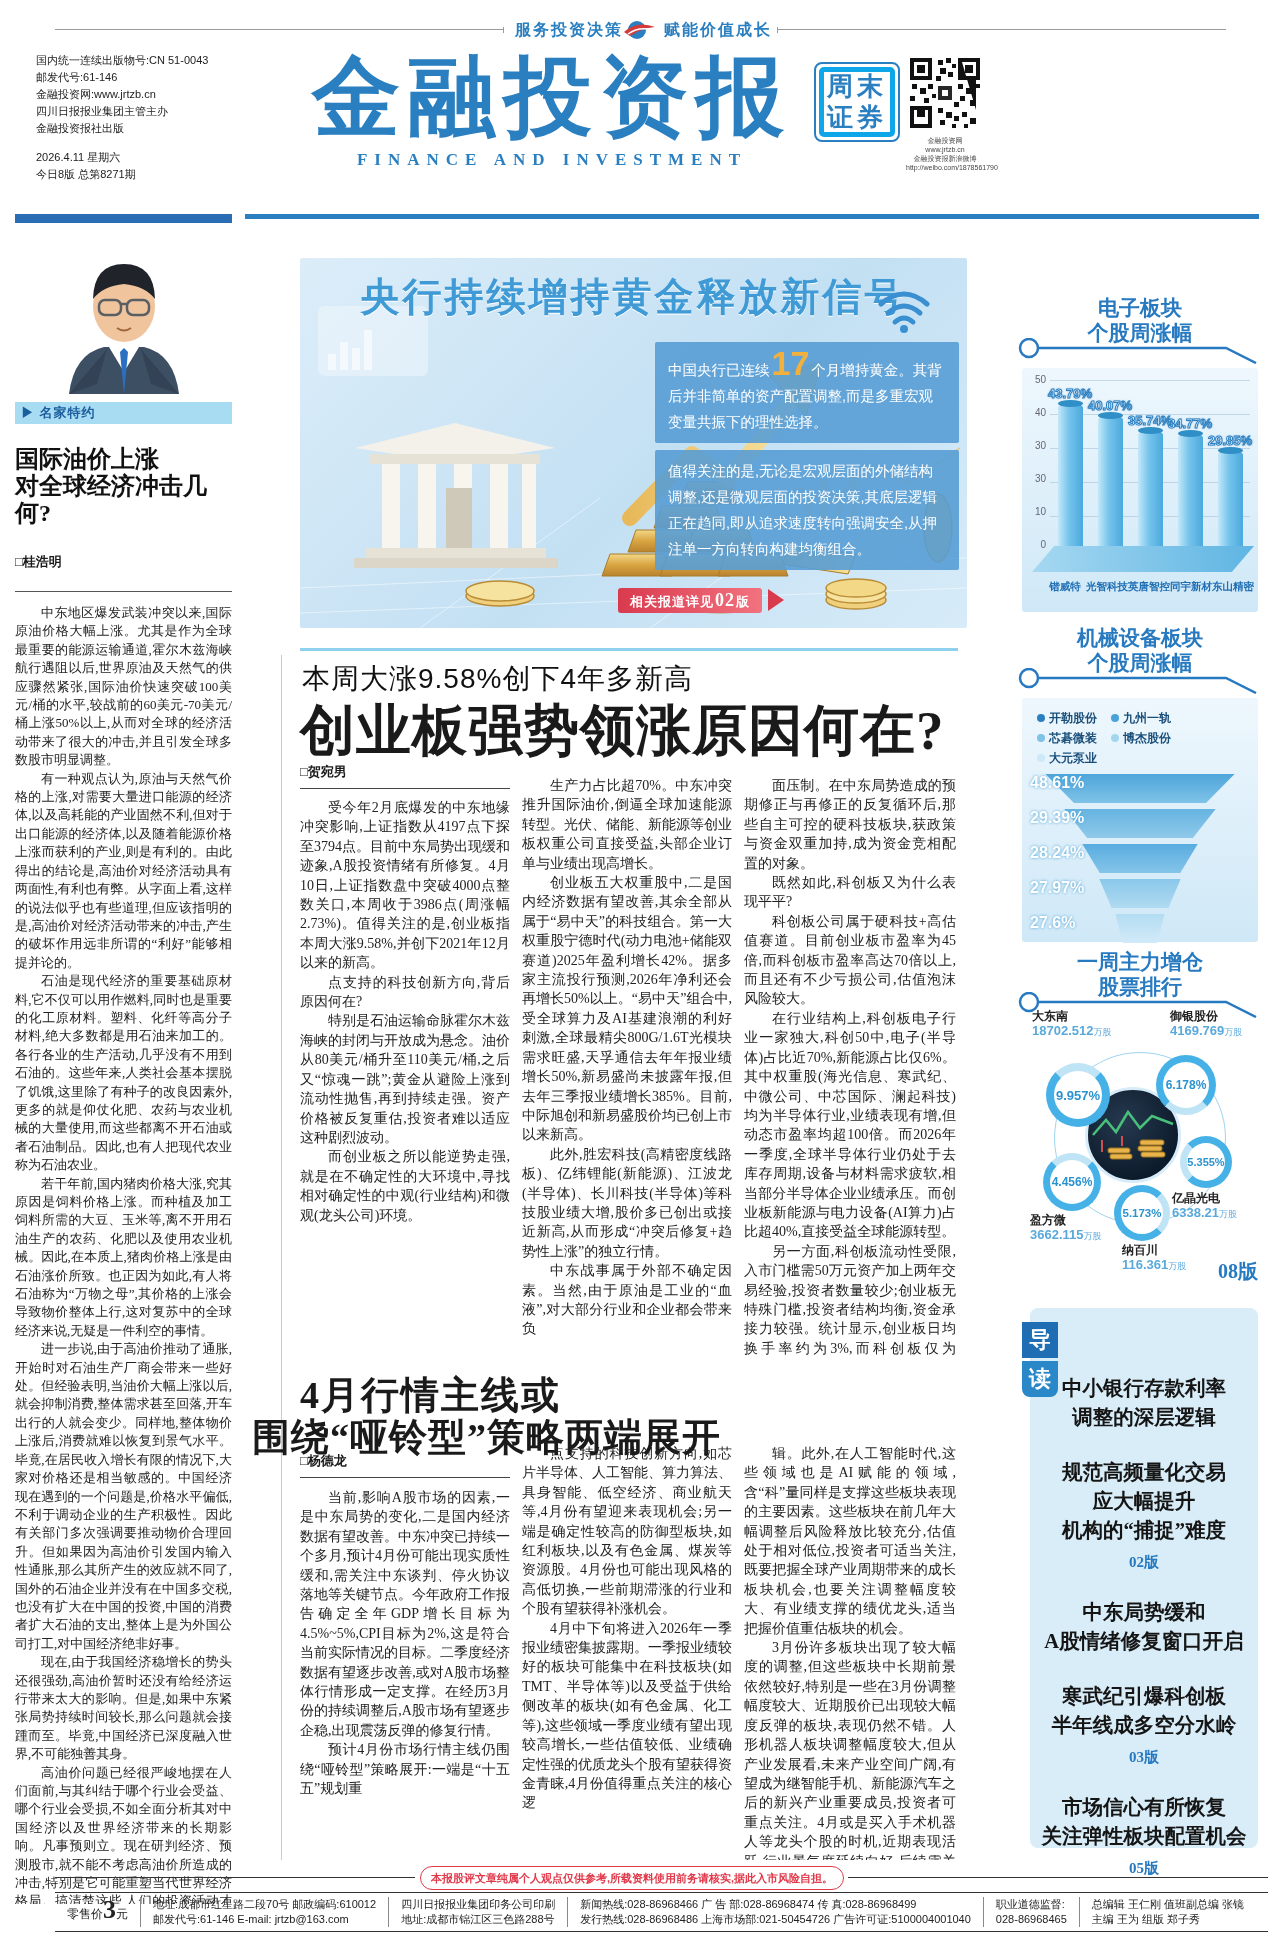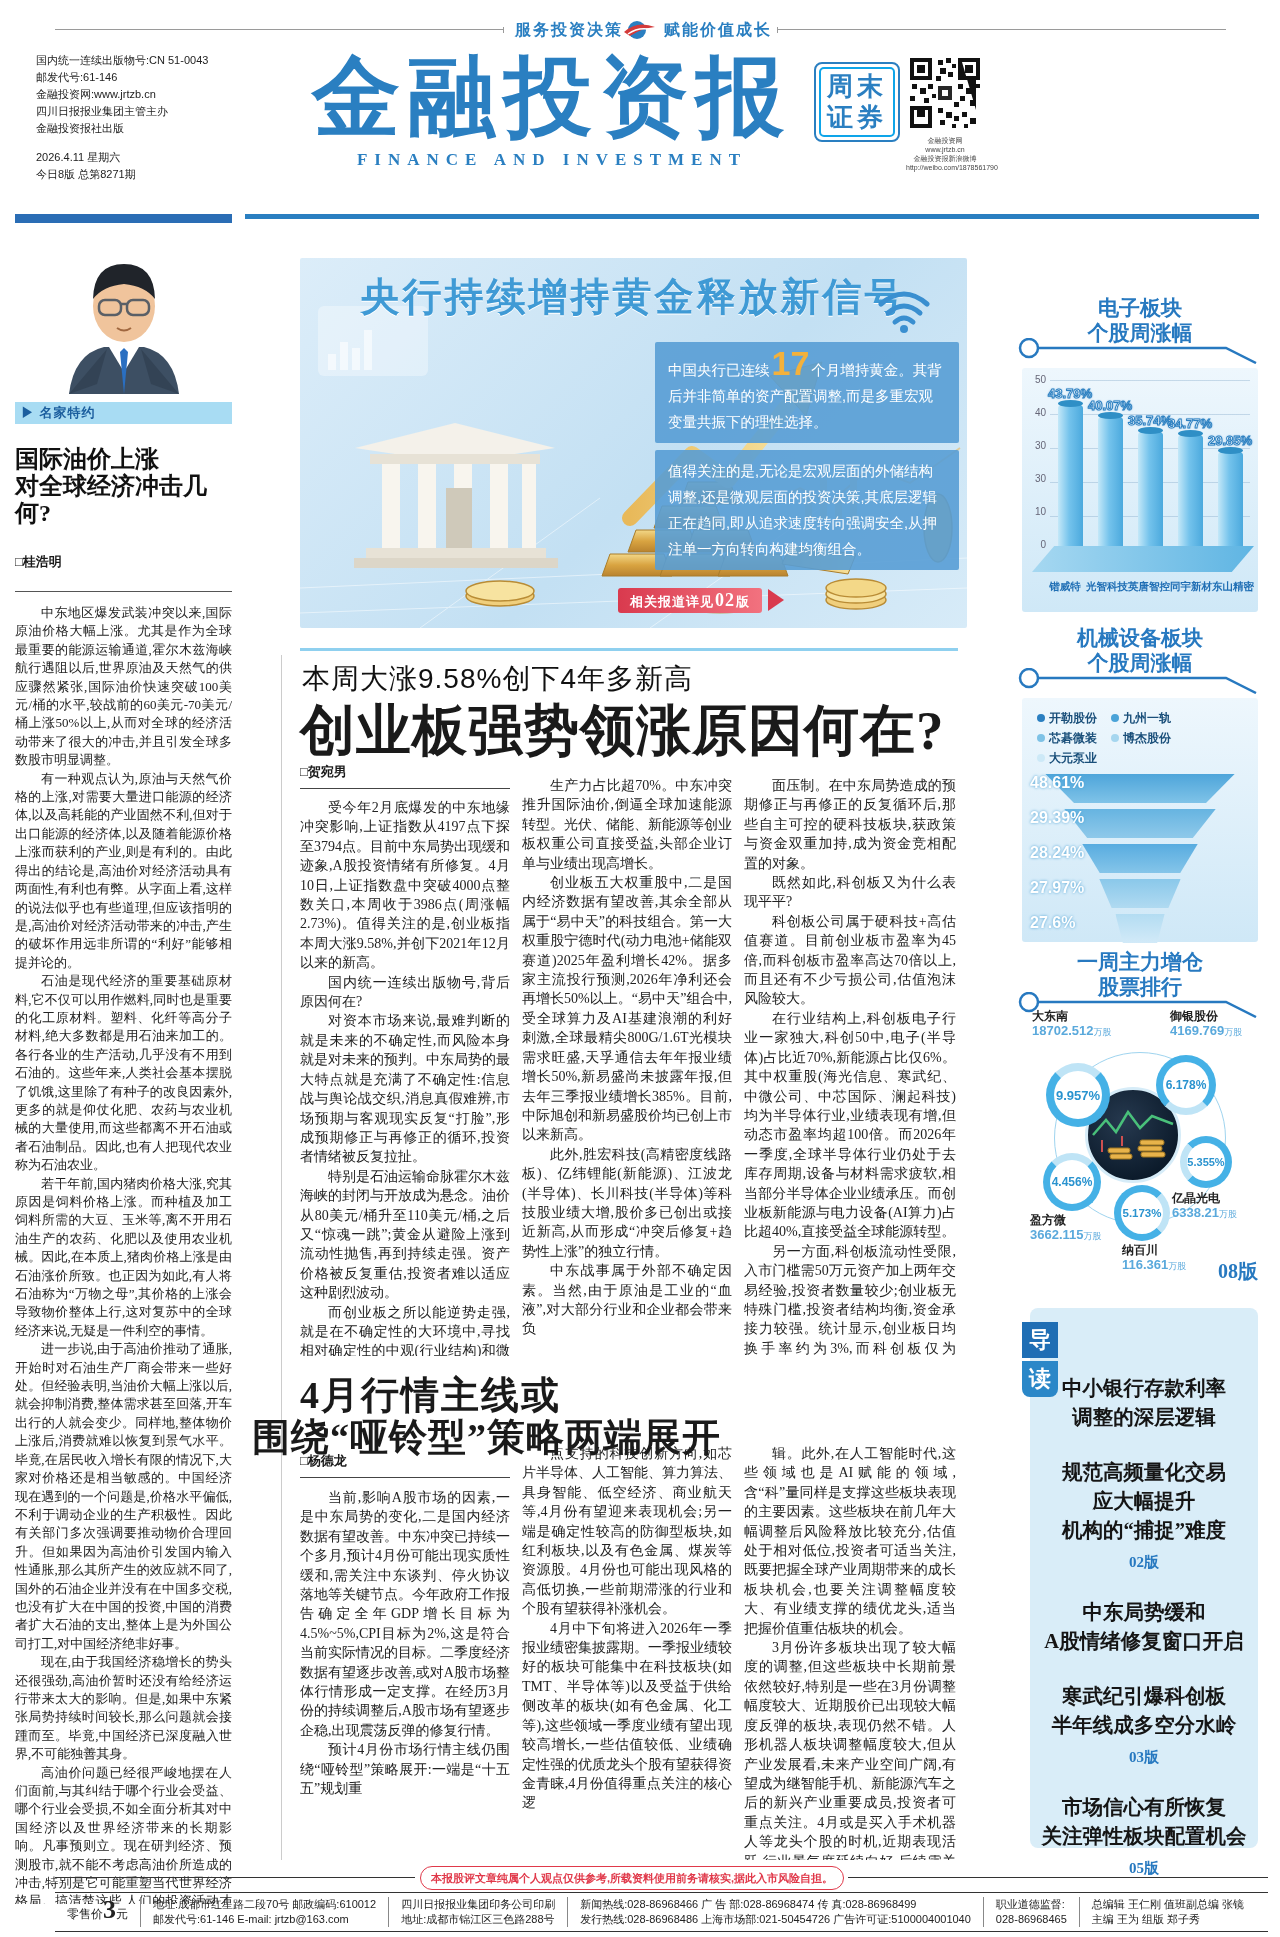--- a/index.html
+++ b/index.html
@@ -14,21 +14,21 @@
   font-size:16px;color:#2a7fc1;letter-spacing:2px}
 
 .pubinfo{top:52px;left:36px;width:220px;font-family:"Liberation Sans",sans-serif;
   font-size:11px;line-height:17px;color:#222}
 .pubinfo .dates{margin-top:12px}
 .masthead{top:52px;left:292px;width:520px;text-align:center;color:#2a7fc1;
   font-weight:bold;font-size:88px;line-height:92px;letter-spacing:8px;white-space:nowrap}
 .masthead-en{top:150px;left:292px;width:520px;text-align:center;color:#2a7fc1;
   font-size:17px;letter-spacing:7px;font-weight:bold}
 .badge{top:62px;left:814px;width:86px;height:80px;border:2px solid #2a7fc1;border-radius:8px;padding:3px}
-.badge .inner{width:100%;height:100%;border:2px solid #0ea5e9;border-radius:5px;display:flex;
+.badge .inner{width:100%;height:100%;border:5px solid #0ea5e9;border-radius:5px;display:flex;
   flex-direction:column;align-items:center;justify-content:center;color:#2a7fc1;
   font-size:26px;font-weight:bold;line-height:31px;letter-spacing:4px}
 .qrwrap{top:56px;left:906px;width:78px;text-align:center}
 .qrcap{font-family:"Liberation Sans",sans-serif;font-size:7px;line-height:9px;color:#444;margin-top:2px}
 
 .navybar{top:214px;left:15px;width:217px;height:9px;background:#2a6db5}
 .bluerule{top:214px;left:245px;width:1014px;height:5px;background:#2a7fc1}
 .vrule{top:655px;left:281px;width:1px;height:1205px;background:#ccc}
 
 .leftcol{top:228px;left:15px;width:217px}
@@ -380,22 +380,21 @@
   </div>
 </section>
 
 <div class="abs ltblue"></div>
 <div class="abs kicker">本周大涨9.58%创下4年多新高</div>
 <h1 class="abs headline1">创业板强势领涨原因何在?</h1>
 <div class="abs byline mbyline">□贺宛男</div>
 <div class="abs colbody c1">
 
 <p>受今年2月底爆发的中东地缘冲突影响,上证指数从4197点下探至3794点。目前中东局势出现缓和迹象,A股投资情绪有所修复。4月10日,上证指数盘中突破4000点整数关口,本周收于3986点(周涨幅2.73%)。值得关注的是,创业板指本周大涨9.58%,并创下2021年12月以来的新高。</p>
-    <p>国内统一连续出版物号,背后原因何在?</p>
-    <p>对资本市场来说,最难判断的就是未来的不确定性,而风险本身就是对未来的预判。中东局势的最大特点就是充满了不确定性:信息战与舆论战交织,消息真假难辨,市场预期与客观现实反复“打脸”,形成预期修正与再修正的循环,投资者情绪被反复拉扯。</p>
+    <p>点支持的科技创新方向,背后原因何在?</p>
     <p>特别是石油运输命脉霍尔木兹海峡的封闭与开放成为悬念。油价从80美元/桶升至110美元/桶,之后又“惊魂一跳”;黄金从避险上涨到流动性抛售,再到持续走强。资产价格被反复重估,投资者难以适应这种剧烈波动。</p>
     <p>而创业板之所以能逆势走强,就是在不确定性的大环境中,寻找相对确定性的中观(行业结构)和微观(龙头公司)环境。</p>
   </div>
 <div class="abs colbody c2">
 
 <p>生产力占比超70%。中东冲突推升国际油价,倒逼全球加速能源转型。光伏、储能、新能源等创业板权重公司直接受益,头部企业订单与业绩出现高增长。</p>
     <p>创业板五大权重股中,二是国内经济数据有望改善,其余全部从属于“易中天”的科技组合。第一大权重股宁德时代(动力电池+储能双赛道)2025年盈利增长42%。据多家主流投行预测,2026年净利还会再增长50%以上。“易中天”组合中,受全球算力及AI基建浪潮的利好刺激,全球最精尖800G/1.6T光模块需求旺盛,天孚通信去年年报业绩增长50%,新易盛尚未披露年报,但去年三季报业绩增长385%。目前,中际旭创和新易盛股价均已创上市以来新高。</p>
     <p>此外,胜宏科技(高精密度线路板)、亿纬锂能(新能源)、江波龙(半导体)、长川科技(半导体)等科技股业绩大增,股价多已创出或接近新高,从而形成“冲突后修复+趋势性上涨”的独立行情。</p>
     <p>中东战事属于外部不确定因素。当然,由于原油是工业的“血液”,对大部分行业和企业都会带来负</p>
   </div>

